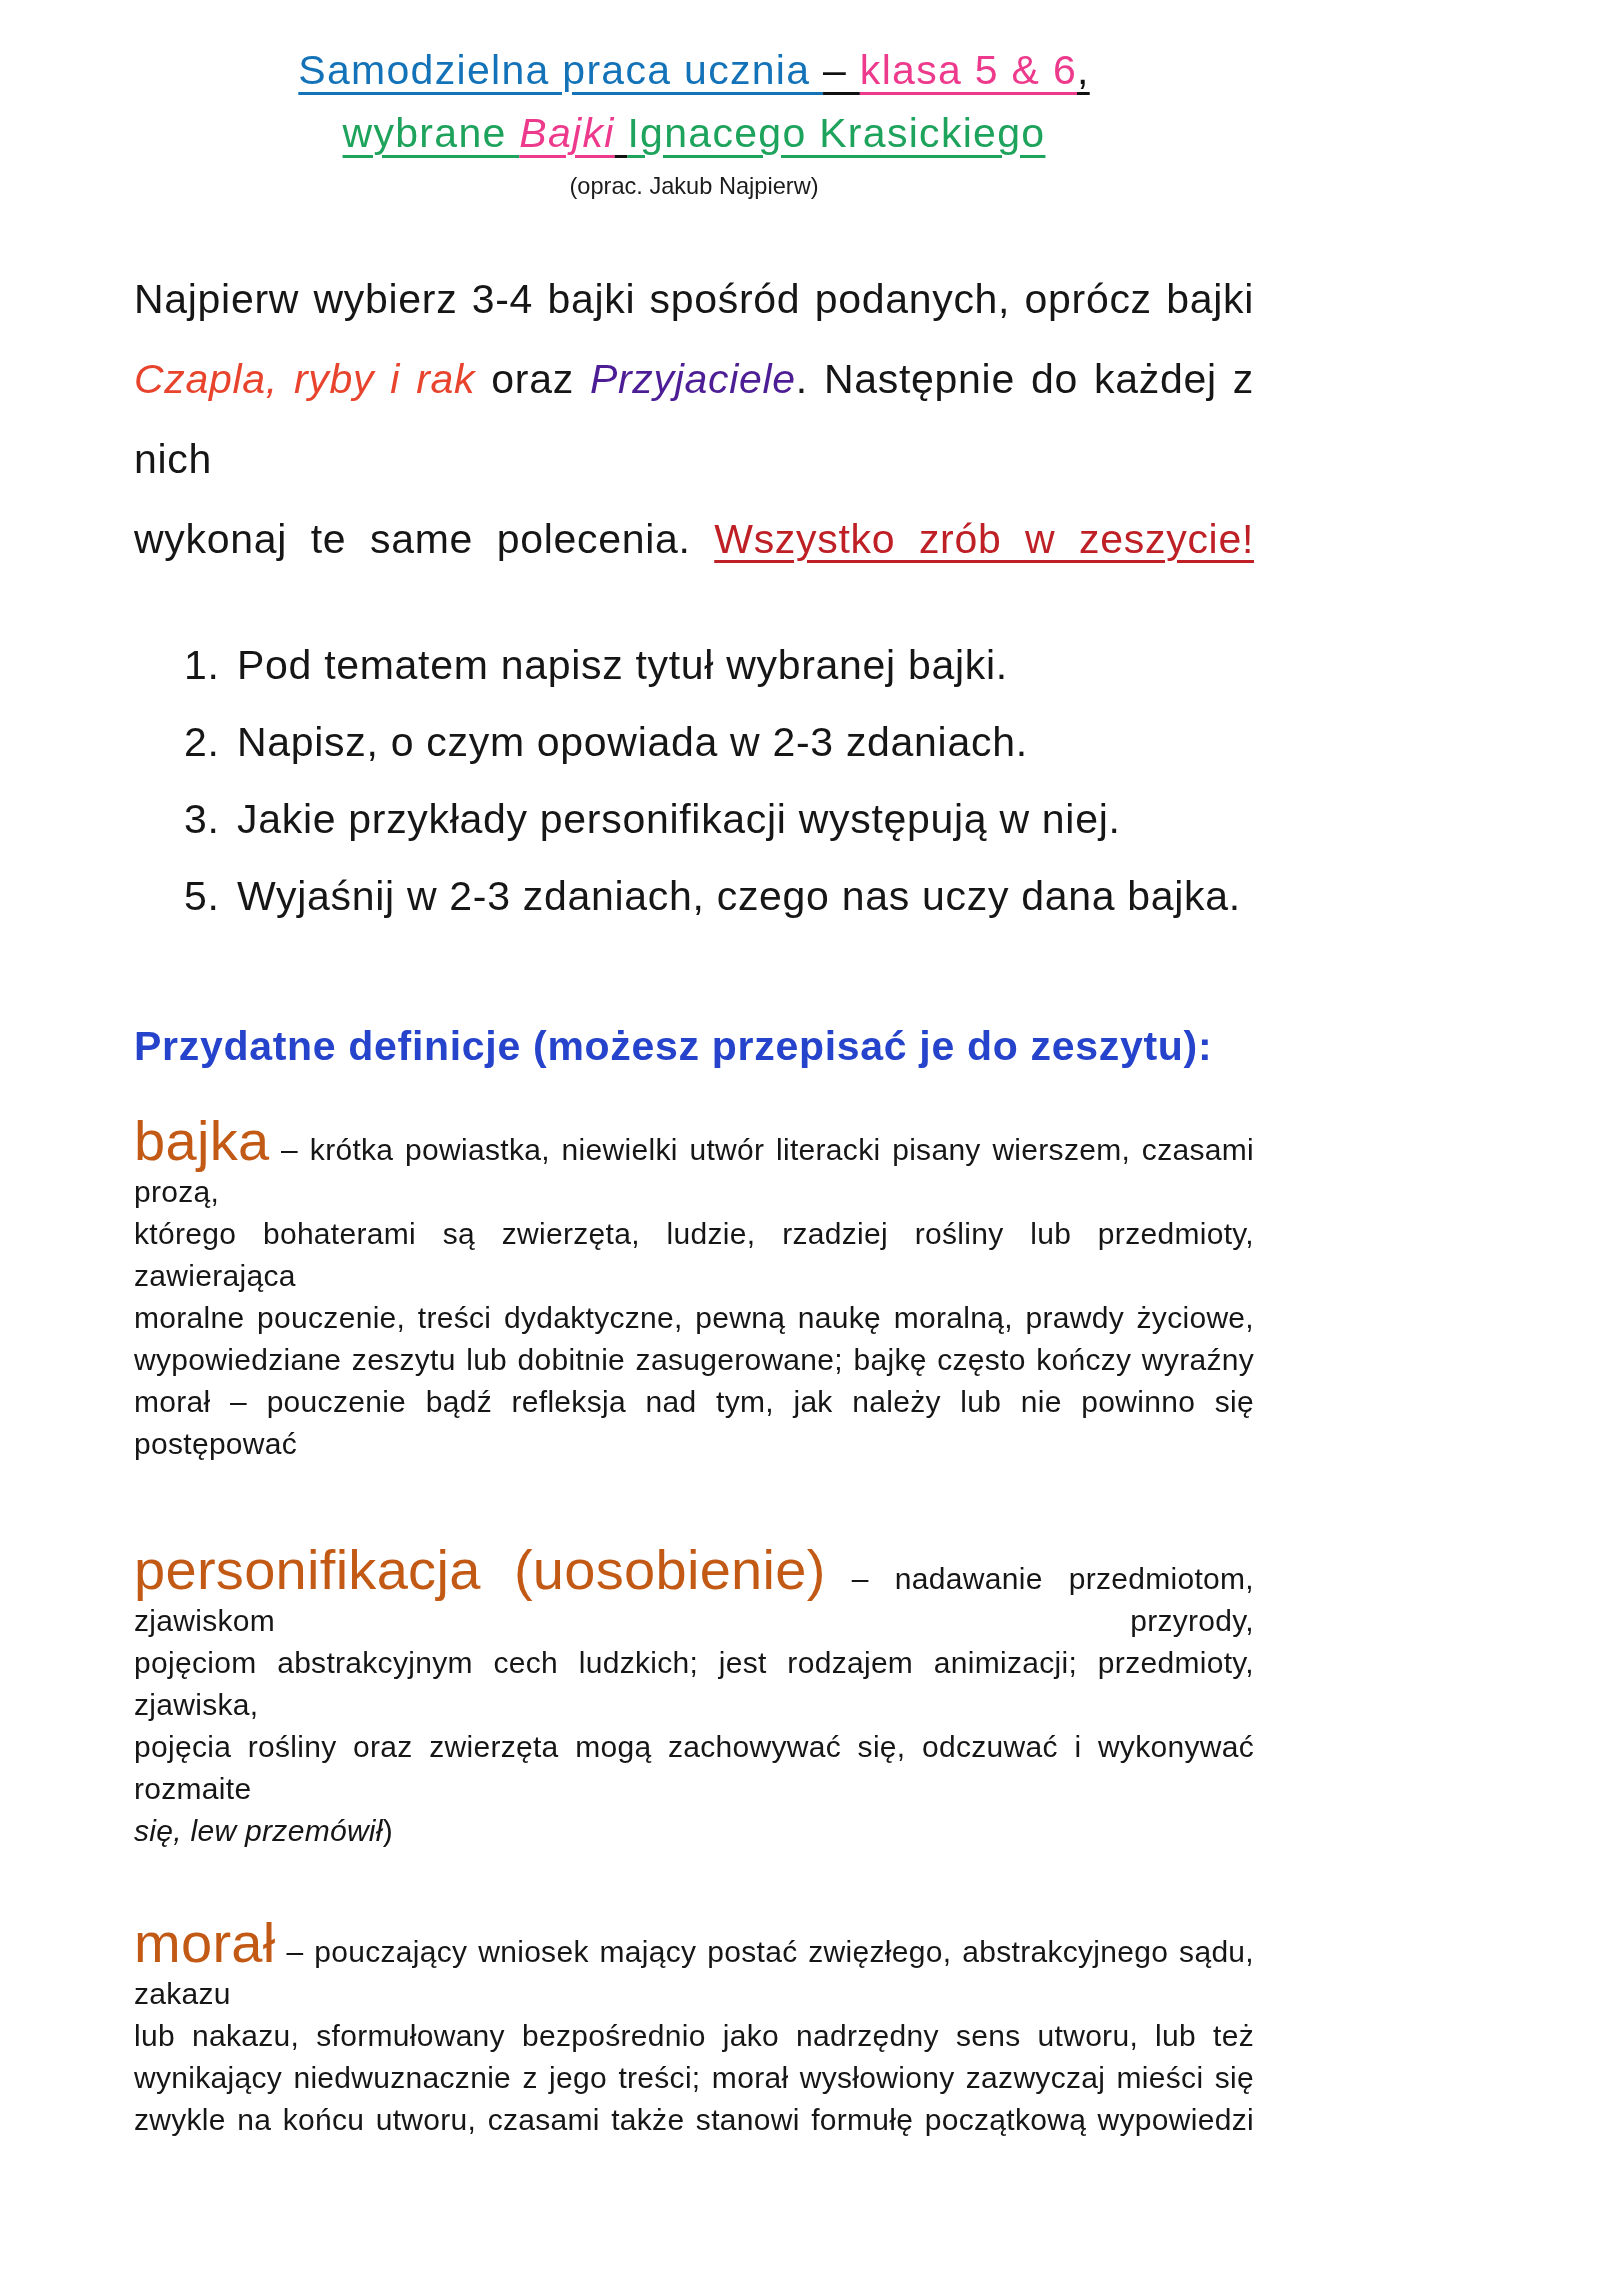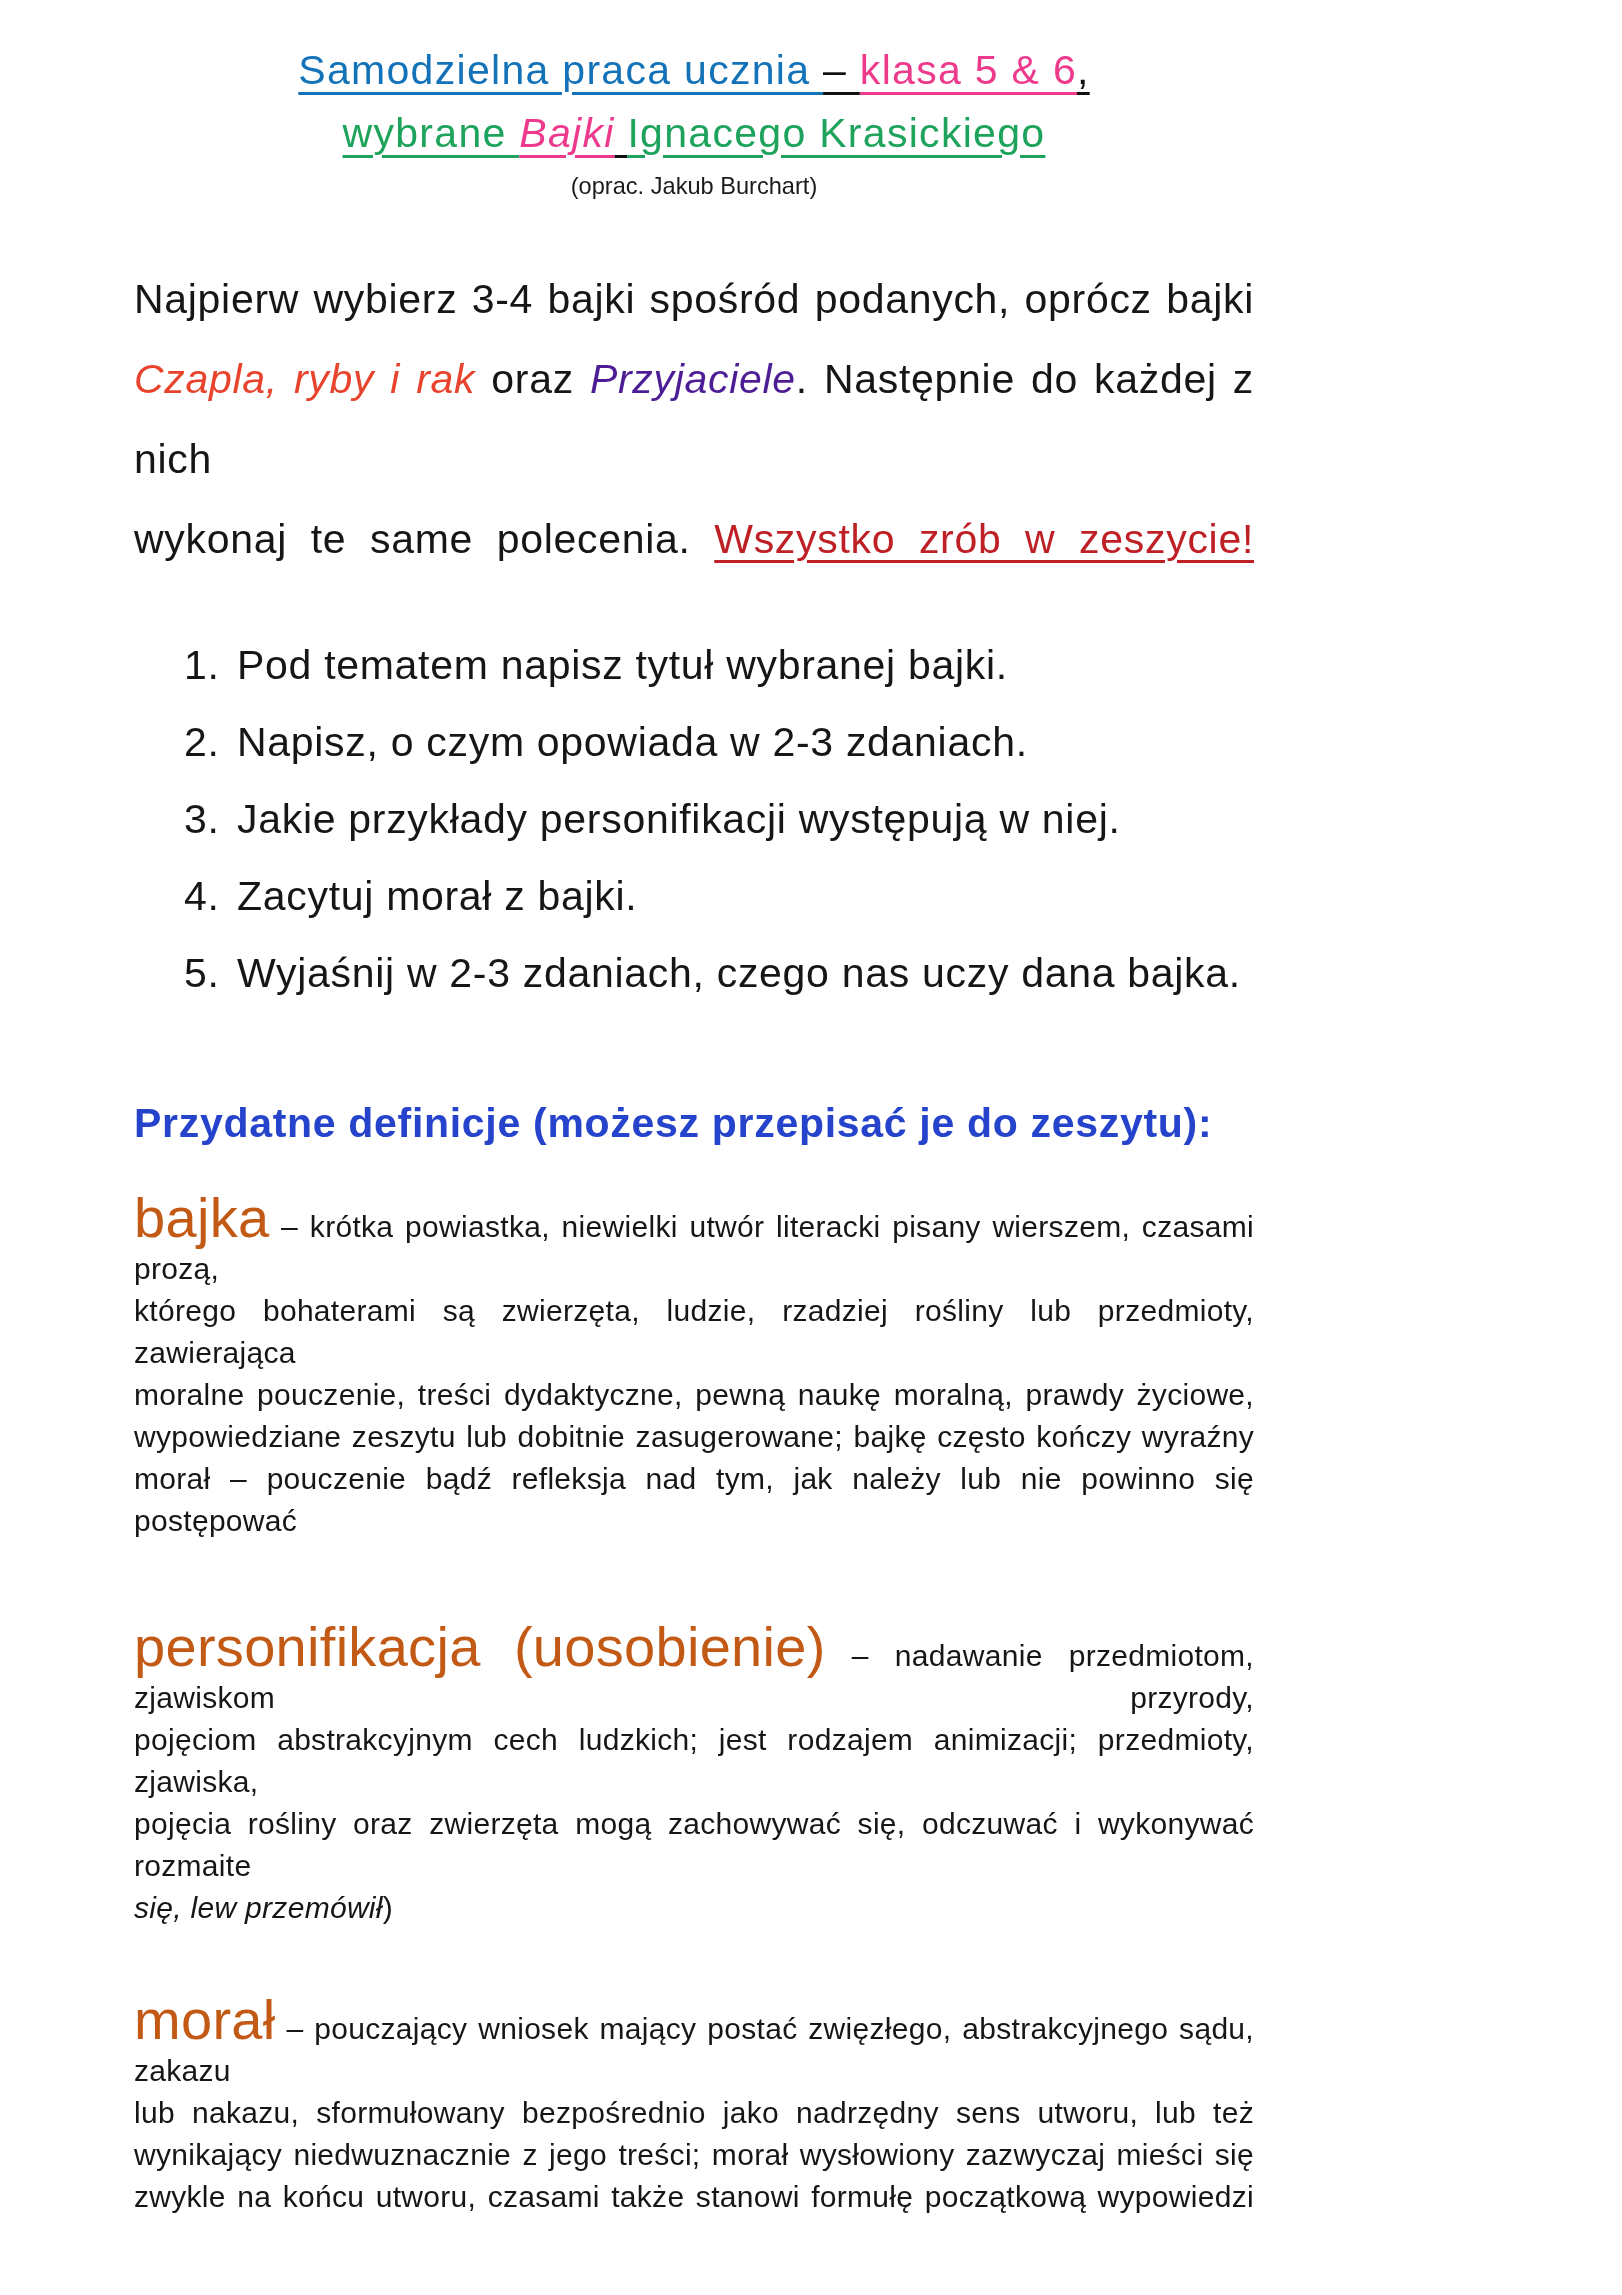--- a/index.html
+++ b/index.html
@@ -138,41 +138,38 @@
   .seg-it { font-style: italic; }
 </style>
 </head>
 <body>
 
 <div class="page">
 
   <header>
     <div class="t-line"><span class="seg-tb">Samodzielna praca ucznia </span><span class="seg-tk">– </span><span class="seg-tp">klasa 5 &amp; 6</span><span class="seg-tk">,</span></div>
     <div class="t-line"><span class="seg-tg">wybrane </span><span class="seg-tpi">Bajki</span><span class="seg-tk"> </span><span class="seg-tg">Ignacego Krasickiego</span></div>
-    <div class="t-credit">(oprac. Jakub Burchart)</div>
+    <div class="t-credit">(oprac. Jakub Najpierw)</div>
   </header>
 
   <section class="intro">
     <div class="line just"><span class="seg-p">Najpierw wybierz 3-4 bajki spośród podanych, oprócz bajki</span></div>
     <div class="line just"><span class="seg-ri">Czapla, ryby i rak</span><span class="seg-p"> oraz </span><span class="seg-gi">Przyjaciele</span><span class="seg-p">. Następnie do każdej z nich</span></div>
     <div class="line just"><span class="seg-p">wykonaj te same polecenia. </span><span class="seg-du">Wszystko zrób w zeszycie!</span></div>
   </section>
 
   <ol class="tasks">
     <li class="task">
       <span class="num">1.</span><span class="task-text">Pod tematem napisz tytuł wybranej bajki.</span>
     </li>
     <li class="task">
       <span class="num">2.</span><span class="task-text">Napisz, o czym opowiada w 2-3 zdaniach.</span>
     </li>
     <li class="task">
       <span class="num">3.</span><span class="task-text">Jakie przykłady personifikacji występują w niej.</span>
-    </li>
-    <li class="task">
-      <span class="num">4.</span><span class="task-text">Zacytuj morał z bajki.</span>
     </li>
     <li class="task">
       <span class="num">5.</span><span class="task-text">Wyjaśnij w 2-3 zdaniach, czego nas uczy dana bajka.</span>
     </li>
   </ol>
 
   <h2 class="defs-heading">Przydatne definicje (możesz przepisać je do zeszytu):</h2>
 
   <section class="def">
     <div class="dline just"><span class="seg-kw">bajka</span><span class="seg-p"> – krótka powiastka, niewielki utwór literacki pisany wierszem, czasami prozą,</span></div>

